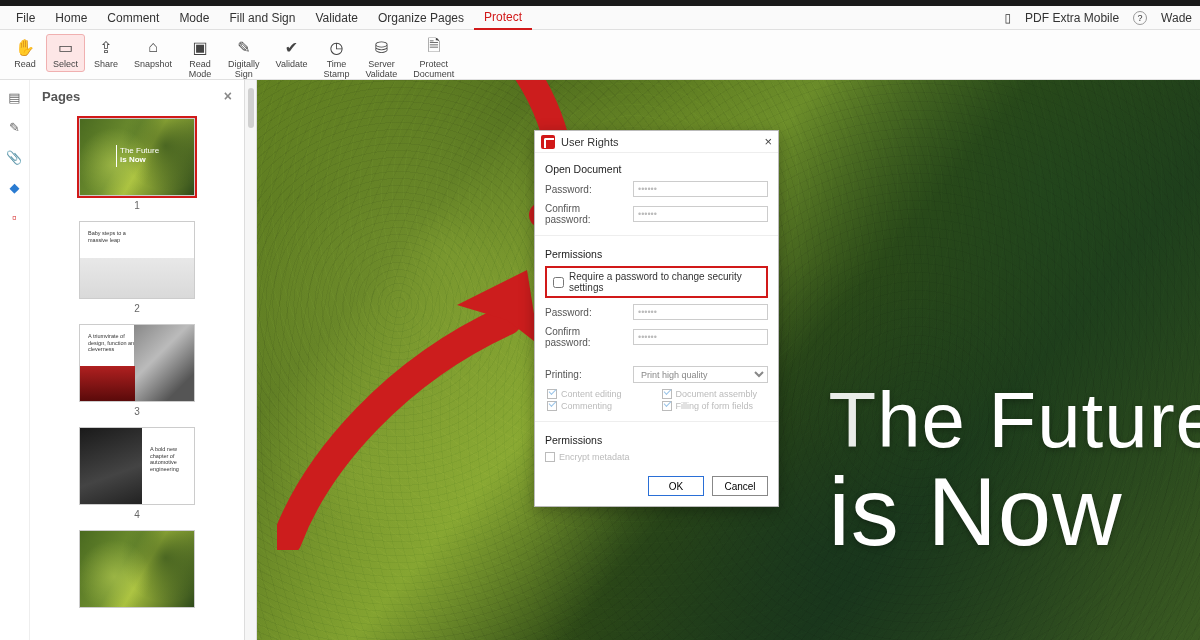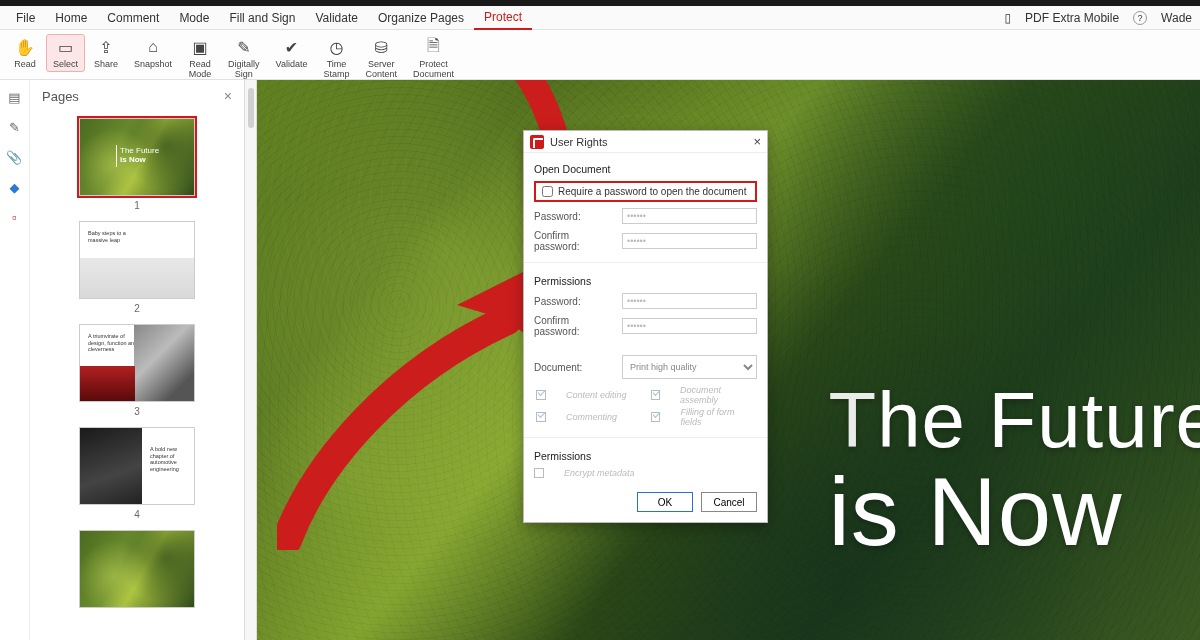--- a/index.html
+++ b/index.html
@@ -41,21 +41,21 @@
     width: 30px; background:#fff; border-right:1px solid #eee;
     display:flex; flex-direction:column; align-items:center; gap:14px; padding-top:10px;
   }
   .iconstrip div { width:16px; height:16px; font-size:13px; color:#666; text-align:center; cursor:pointer;}
 
   
   .pagespanel {
     width: 215px; background:#fff; border-right:1px solid #ddd; position:relative;
     display:flex; flex-direction:column;
   }
-  .pagespanel .hdr { display:flex; align-items:center; justify-content:space-between; padding:8px 12px; font-size:13px; color:#555;}
+  .pagespanel .hdr { display:flex; align-items:center; justify-content:space-between; padding:8px 12px; font-size:13px; color:#555;font-weight:bold;}
   .pagespanel .hdr .close { font-size:14px; color:#888; cursor:pointer;}
   .thumbs { flex:1; overflow:auto; padding:6px 0 12px 0; display:flex; flex-direction:column; align-items:center; gap:10px;}
   .thumbwrap { display:flex; flex-direction:column; align-items:center; gap:4px;}
   .thumb { width:116px; height:78px; background:#f0f0f0; border:1px solid #ccc; position:relative; overflow:hidden;}
   .thumb.selected { outline:2px solid #d11919; }
   .thumb1 { background: linear-gradient(120deg,#4a6a20 0%, #6e8e2f 40%, #a7bf3d 55%, #2e4a1a 100%); }
   .thumb1::after{
     content:''; position:absolute; inset:0;
     background: radial-gradient(circle at 30% 60%,rgba(200,220,90,.5),transparent 40%),
                 radial-gradient(circle at 75% 35%,rgba(30,60,20,.6),transparent 45%);
@@ -112,21 +112,21 @@
     text-shadow:0 2px 6px rgba(0,0,0,.3);
   }
   .bigtitle .l1{ display:block;}
   .bigtitle .l2{ font-size:96px; font-weight:400;}
 
   
   .arrow-svg{ position:absolute; z-index:5; pointer-events:none;}
 
   
   .dialog {
-    position:absolute; left:266px; top:50px; width:245px;
+    position:absolute; left:277px; top:50px; width:245px;
     background:#fff; border:1px solid #bbb; box-shadow:0 4px 14px rgba(0,0,0,.3);
     font-size:10px; color:#333; z-index:10;
   }
   .dialog .titlebar {
     display:flex; align-items:center; height:22px; padding:0 6px; font-size:11px;
     border-bottom:1px solid #eee;
   }
   .dialog .titlebar .logo{
     width:14px;height:14px;background:#d11919;border-radius:2px;margin-right:6px;position:relative;
   }
@@ -137,23 +137,23 @@
   .dialog hr{ border:none; border-top:1px solid #eee; margin:4px -10px;}
   .dialog .row{ display:flex; align-items:center; gap:6px;}
   .dialog .row label.lbl{ width:82px; color:#555;}
   .dialog .row input[type=text], .dialog .row input[type=password]{
     flex:1; height:16px; border:1px solid #ccc; font-size:9px; padding:0 4px; color:#bbb; background:#fff;
   }
   .dialog .checkbox-row{ display:flex; align-items:center; gap:5px; padding:2px 3px;}
   .dialog .checkbox-row input{ width:11px; height:11px; }
   .dialog .hl{ border:2px solid #d11919; padding:1px 3px; display:inline-flex;}
   .dialog select{
-    flex:1; height:24px; border:1px solid #ccc; font-size:9px; color:#888; background:#fff; padding:0 3px;
-  }
-  .dialog .disabled-chk{ display:flex; align-items:center; gap:20px; color:#bbb; font-size:9px;font-style:italic;}
+    flex:1; height:17px; border:1px solid #ccc; font-size:9px; color:#888; background:#fff; padding:0 3px;
+  }
+  .dialog .disabled-chk{ display:flex; align-items:center; gap:4px; color:#bbb; font-size:9px;}
   .dialog .perm-grid{ display:grid; grid-template-columns:1fr 1fr; gap:2px 8px; padding-left:2px;}
   .dialog .footer{
     display:flex; justify-content:flex-end; gap:8px; padding:8px 10px 10px 10px;
   }
   .dialog .footer button{
     width:56px; height:20px; font-size:10px; background:#fff; border:1px solid #888; cursor:pointer;
   }
   .dialog .footer button.primary{ border:1px solid #2a6fd6;}
   .checkmark{ width:10px;height:10px;border:1px solid #bbb;display:inline-block;position:relative;}
   .checkmark.on::after{content:'';position:absolute;left:1px;top:-1px;width:6px;height:3px;border-left:1.5px solid #9ac4e8;border-bottom:1.5px solid #9ac4e8;transform:rotate(-45deg);}
@@ -213,21 +213,21 @@
       <span>Validate</span>
     </div>
   <div class="tool">
       <span class="ic">◷</span>
       <span style="white-space:pre">Time
 Stamp</span>
     </div>
   <div class="tool">
       <span class="ic">⛁</span>
       <span style="white-space:pre">Server
-Content</span>
+Validate</span>
     </div>
   <div class="tool">
       <span class="ic">🗎</span>
       <span style="white-space:pre">Protect
 Document</span>
     </div>
 </div>
 
 <div class="main">
   <div class="iconstrip">
@@ -298,49 +298,49 @@
     </svg>
 
     <div class="dialog">
       <div class="titlebar">
         <span class="logo"></span>
         <span>User Rights</span>
         <span class="x">×</span>
       </div>
       <div class="body">
         <div class="section-title">Open Document</div>
+        <div class="row">
+          <label class="lbl">Password:</label>
+          <input type="password" value="······" style="">
+        </div>
+        <div class="row">
+          <label class="lbl">Confirm password:</label>
+          <input type="password" value="······" style="">
+        </div>
+
+        <hr>
+        <div class="section-title">Permissions</div>
         <div class="hl">
           <div class="checkbox-row">
             <input type="checkbox" style="">
-            <span>Require a password to open the document</span>
+            <span>Require a password to change security settings</span>
           </div>
         </div>
         <div class="row">
           <label class="lbl">Password:</label>
           <input type="password" value="······" style="">
         </div>
         <div class="row">
           <label class="lbl">Confirm password:</label>
           <input type="password" value="······" style="">
         </div>
 
-        <hr>
-        <div class="section-title">Permissions</div>
-        <div class="row">
-          <label class="lbl">Password:</label>
-          <input type="password" value="······" style="">
-        </div>
-        <div class="row">
-          <label class="lbl">Confirm password:</label>
-          <input type="password" value="······" style="">
-        </div>
-
         <div style="height:6px"></div>
         <div class="row">
-          <label class="lbl">Document:</label>
+          <label class="lbl">Printing:</label>
           <select><option>Print high quality</option></select>
         </div>
         <div class="perm-grid">
           <div class="disabled-chk">
               <span class="checkmark on"></span>
               <span>Content editing</span>
             </div>
           <div class="disabled-chk">
               <span class="checkmark on"></span>
               <span>Document assembly</span>

